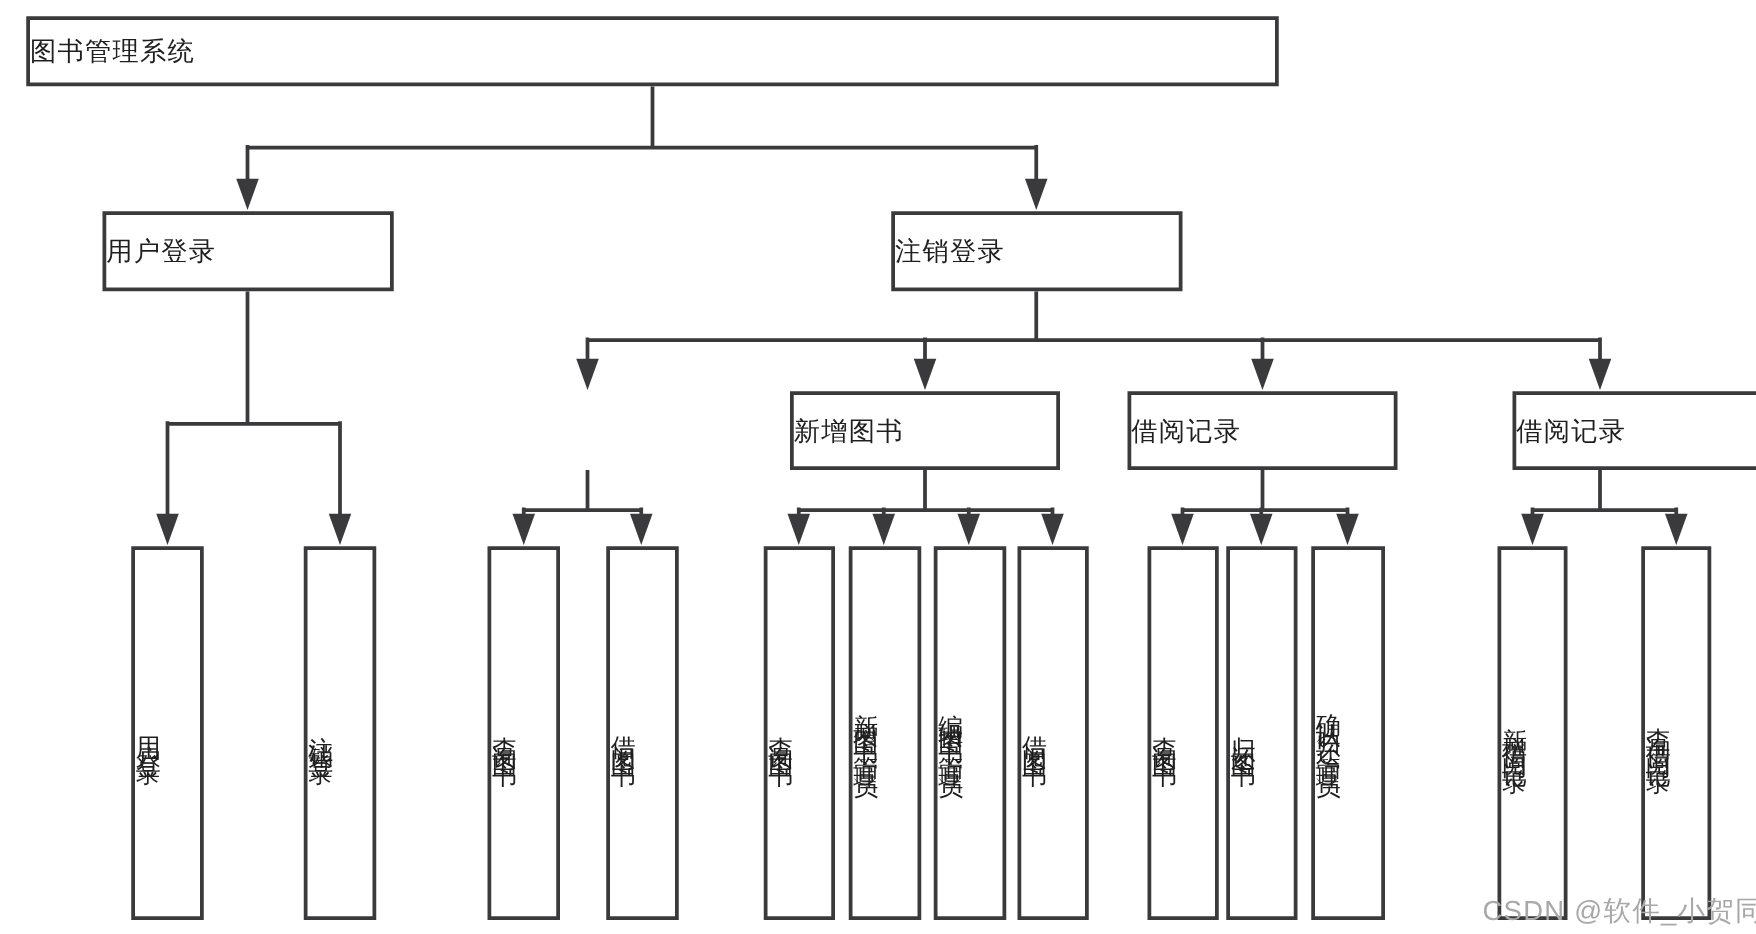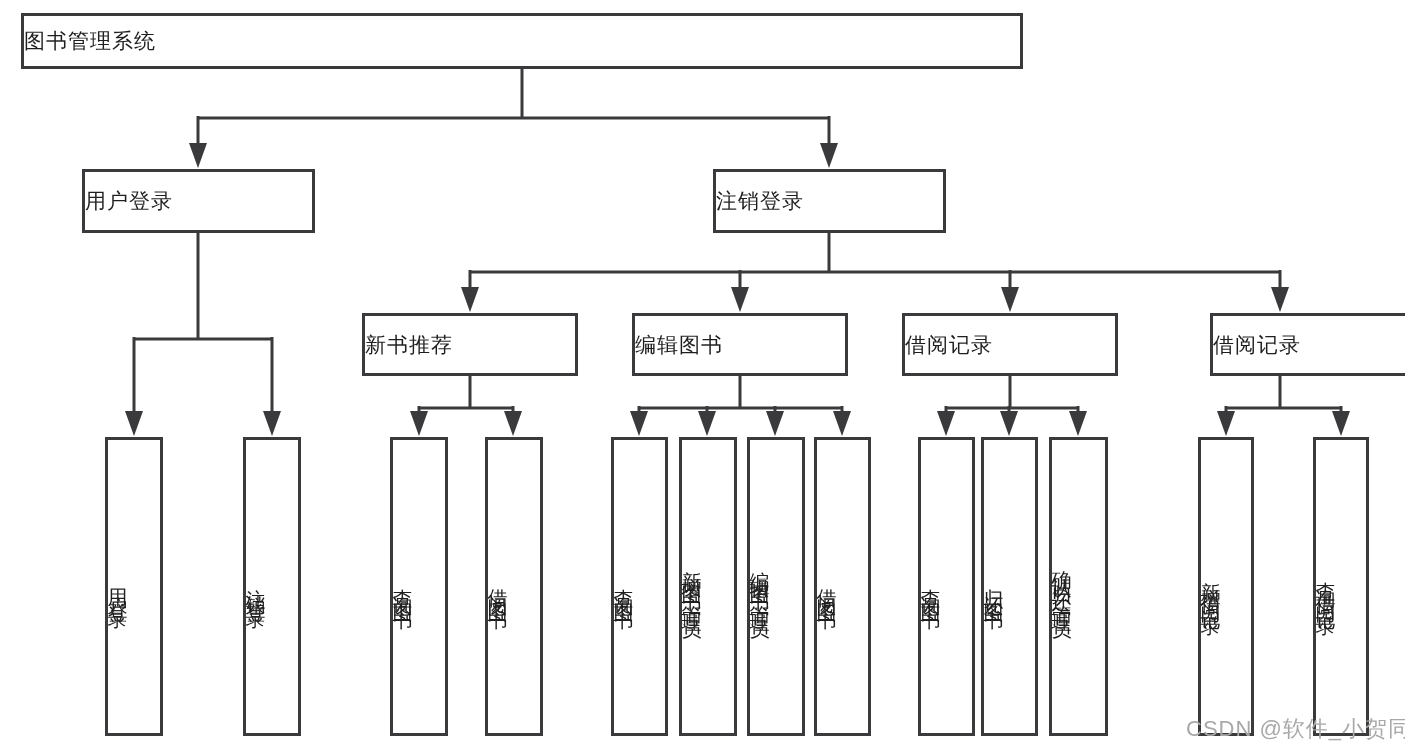--- a/index.html
+++ b/index.html
@@ -102,25 +102,22 @@
     <span>图书管理系统</span>
   </div>
 
   <div class="node" style="left:82px; top:169px; width:233px; height:64px;">
     <span>用户登录</span>
   </div>
   <div class="node" style="left:713px; top:169px; width:233px; height:64px;">
     <span>注销登录</span>
   </div>
 
-  <div class="node" style="left:362px; top:313px; width:216px; height:63px;">
-    <span>新书推荐</span>
-  </div>
   <div class="node" style="left:632px; top:313px; width:216px; height:63px;">
-    <span>编辑图书</span>
+    <span>新增图书</span>
   </div>
   <div class="node" style="left:902px; top:313px; width:216px; height:63px;">
     <span>借阅记录</span>
   </div>
   <div class="node" style="left:1172px; top:313px; width:216px; height:63px;margin-left:38px;">
     <span>借阅记录</span>
   </div>
 
   <div class="node leaf" style="left:105px; top:437px; width:58px; height:299px;">
     <span>用户登录</span>

